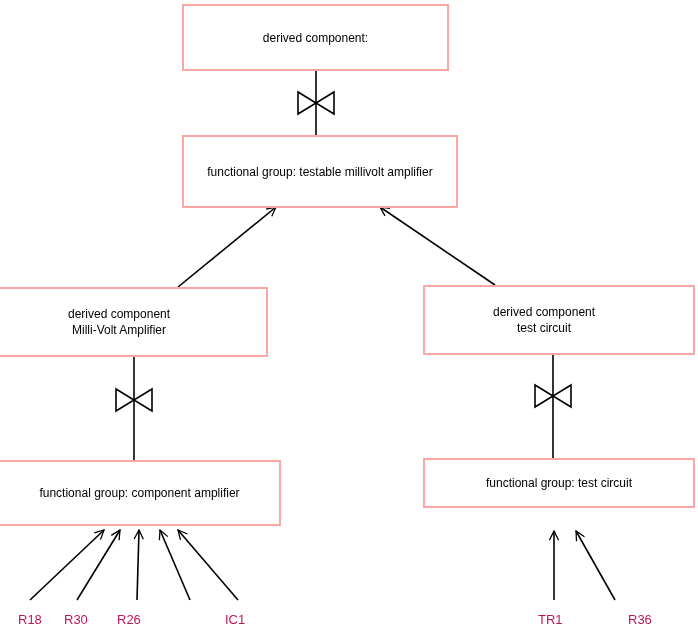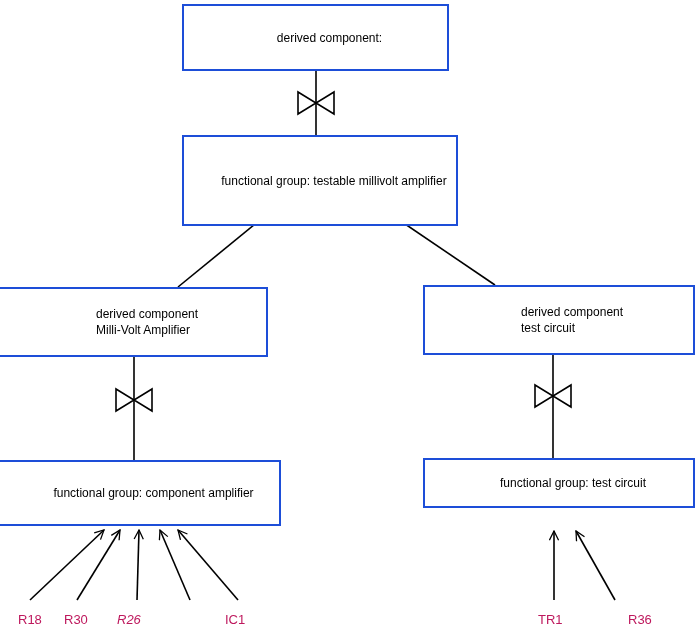--- a/index.html
+++ b/index.html
@@ -20,40 +20,40 @@
   #diagram-svg {
     position: absolute;
     left: 0;
     top: 0;
     width: 698px;
     height: 631px;
   }
   .node-box {
     position: absolute;
     box-sizing: border-box;
-    border: 2px solid #1d4ed8;
+    border: 2px solid #fca5a5;
     background: #ffffff;
     display: flex;
     align-items: center;
     overflow: hidden;
-    padding-left: 28px;
   }
   .node-text {
     font-family: "Liberation Sans", sans-serif;
     font-size: 12px;
     line-height: 16px;
     color: #000000;
     white-space: pre;
   }
   .center-text {
     width: 100%;
     text-align: center;
   }
   .node-text-block {
     padding-left: 0;
+    text-align: center;
   }
   .leaf-label {
     position: absolute;
     font-family: "Liberation Sans", sans-serif;
     font-size: 13px;
     color: #be185d;
     white-space: pre;
   }
 </style>
 </head>
@@ -90,39 +90,39 @@
         <line x1="238" y1="600" x2="178" y2="530" stroke="#000000" stroke-width="1.6" marker-end="url(#openArrow)"></line>
         <line x1="554" y1="600" x2="554" y2="531" stroke="#000000" stroke-width="1.6" marker-end="url(#openArrow)"></line>
         <line x1="615" y1="600" x2="576" y2="531" stroke="#000000" stroke-width="1.6" marker-end="url(#openArrow)"></line>
       </g>
   </svg>
 
   <div id="nodes-layer">
       <div class="node-box" style="left: 182px; top: 4px; width: 267px; height: 67px;">
         <div class="node-text center-text"><div>derived component:</div></div>
       </div>
-      <div class="node-box" style="left: 182px; top: 135px; width: 276px; height: 91px;">
+      <div class="node-box" style="left: 182px; top: 135px; width: 276px; height: 73px;">
         <div class="node-text center-text"><div>functional group: testable millivolt amplifier</div></div>
       </div>
       <div class="node-box" style="left: -2px; top: 287px; width: 270px; height: 70px;">
         <div class="node-text node-text-block" style="padding-left: 68px;"><div>derived component</div><div>Milli-Volt Amplifier</div></div>
       </div>
       <div class="node-box" style="left: 423px; top: 285px; width: 272px; height: 70px;">
         <div class="node-text node-text-block" style="padding-left: 68px;"><div>derived component</div><div>test circuit</div></div>
       </div>
       <div class="node-box" style="left: -2px; top: 460px; width: 283px; height: 66px;">
         <div class="node-text center-text"><div>functional group: component amplifier</div></div>
       </div>
       <div class="node-box" style="left: 423px; top: 458px; width: 272px; height: 50px;">
         <div class="node-text center-text"><div>functional group: test circuit</div></div>
       </div>
     </div>
   <div id="labels-layer">
       <div class="leaf-label" style="left: 18px; top: 612px;">R18</div>
       <div class="leaf-label" style="left: 64px; top: 612px;">R30</div>
-      <div class="leaf-label" style="left: 117px; top: 612px; font-style: italic;">R26</div>
+      <div class="leaf-label" style="left: 117px; top: 612px;">R26</div>
       <div class="leaf-label" style="left: 168px; top: 640px; margin-left: 28px;">R22</div>
       <div class="leaf-label" style="left: 213px; top: 612px; margin-left: 12px;">IC1</div>
       <div class="leaf-label" style="left: 538px; top: 612px;">TR1</div>
       <div class="leaf-label" style="left: 628px; top: 612px;">R36</div>
     </div>
 
 </div>
 
 </body></html>

